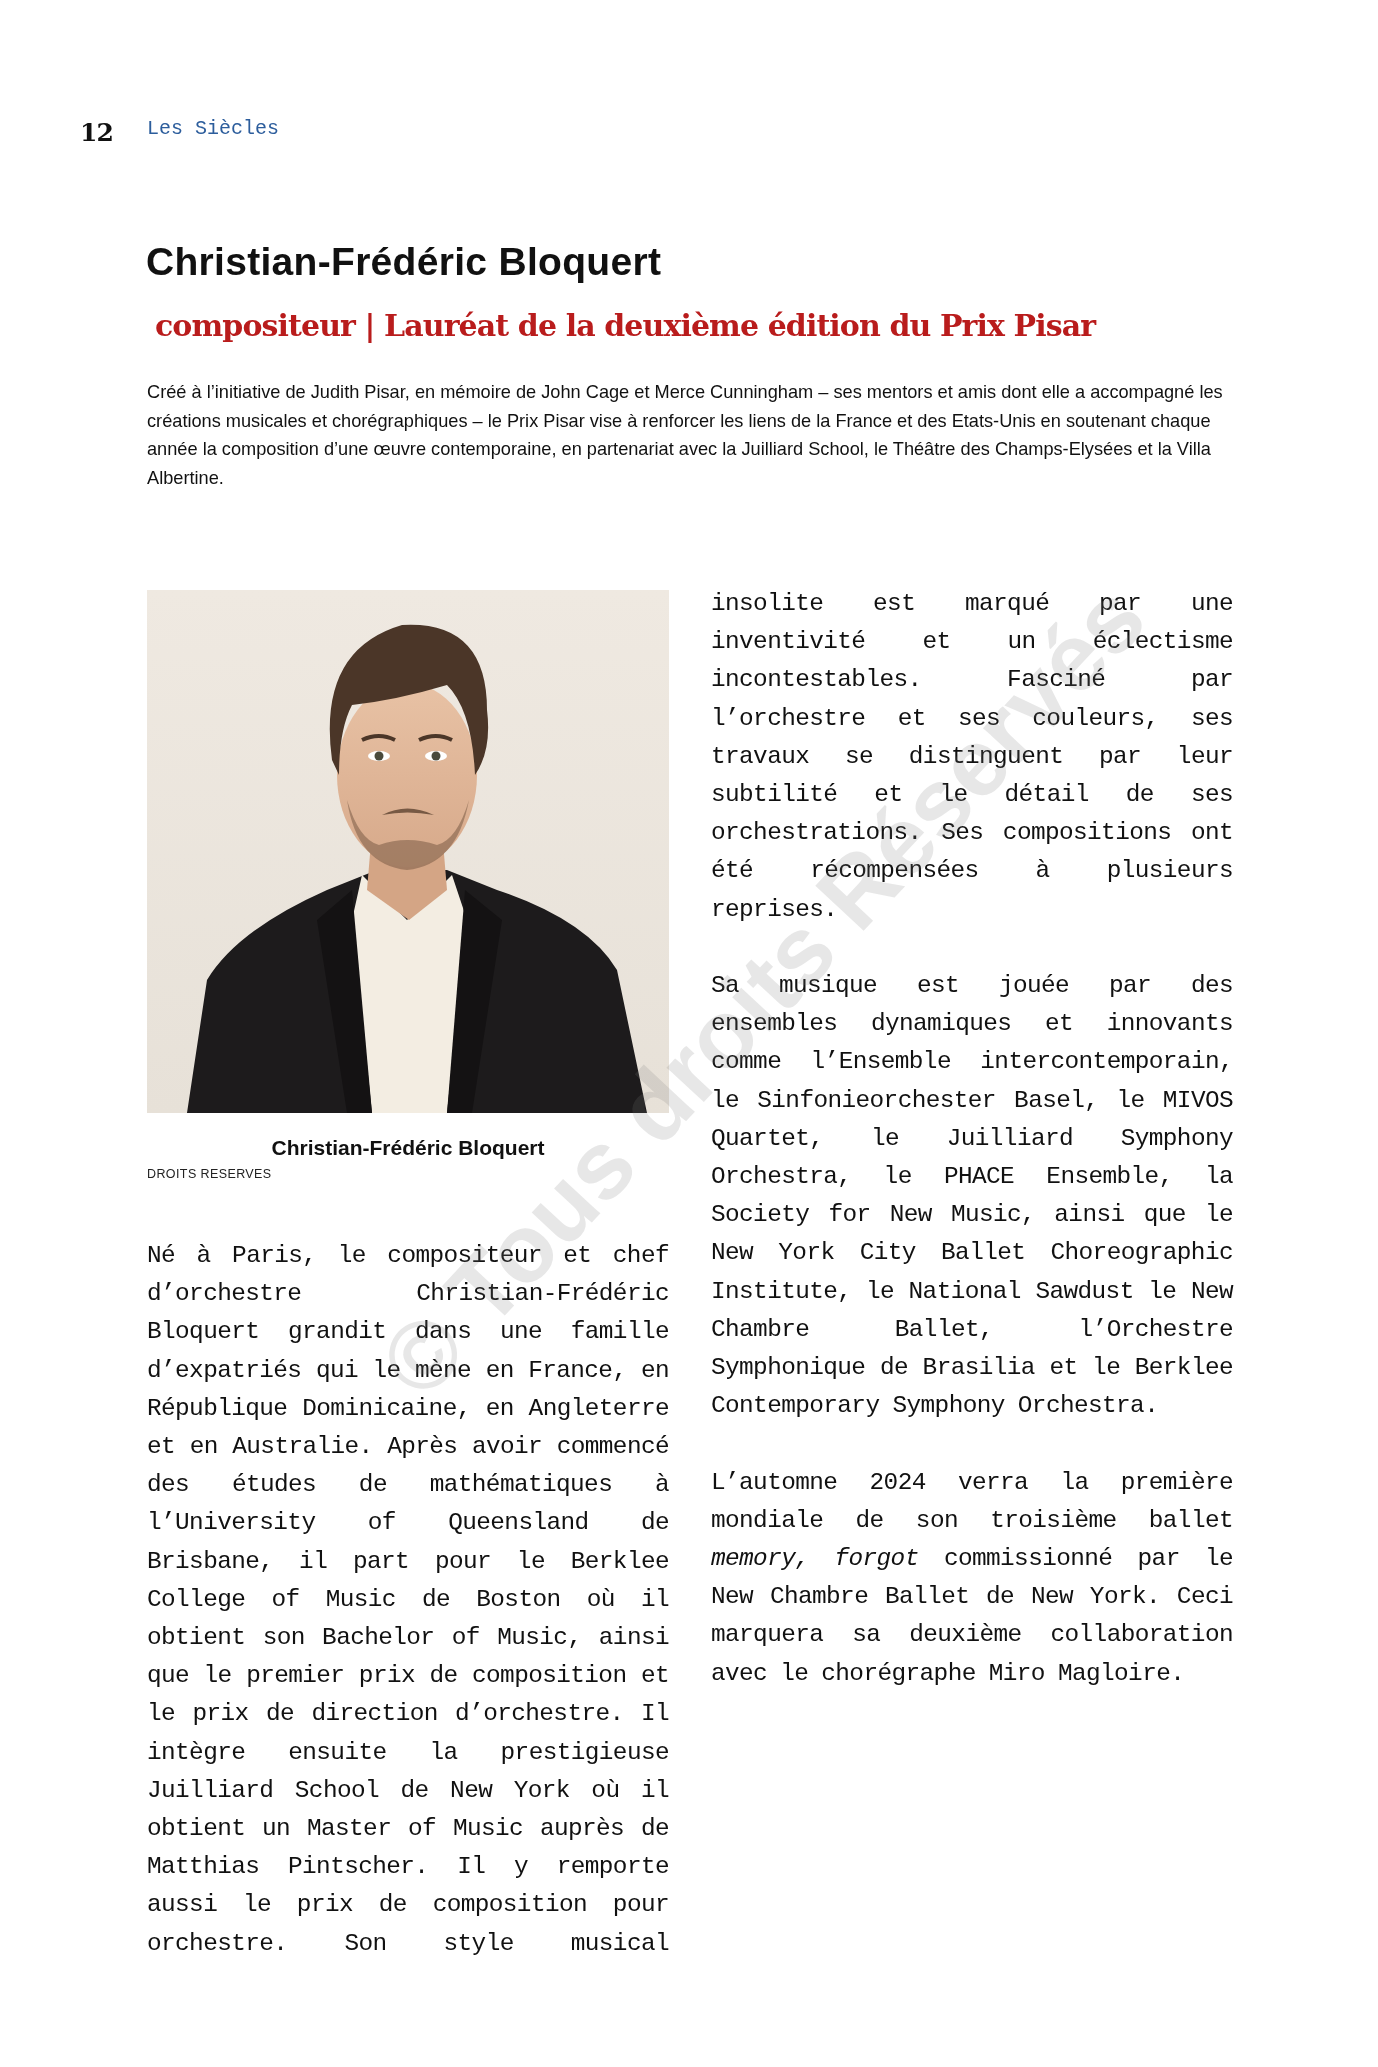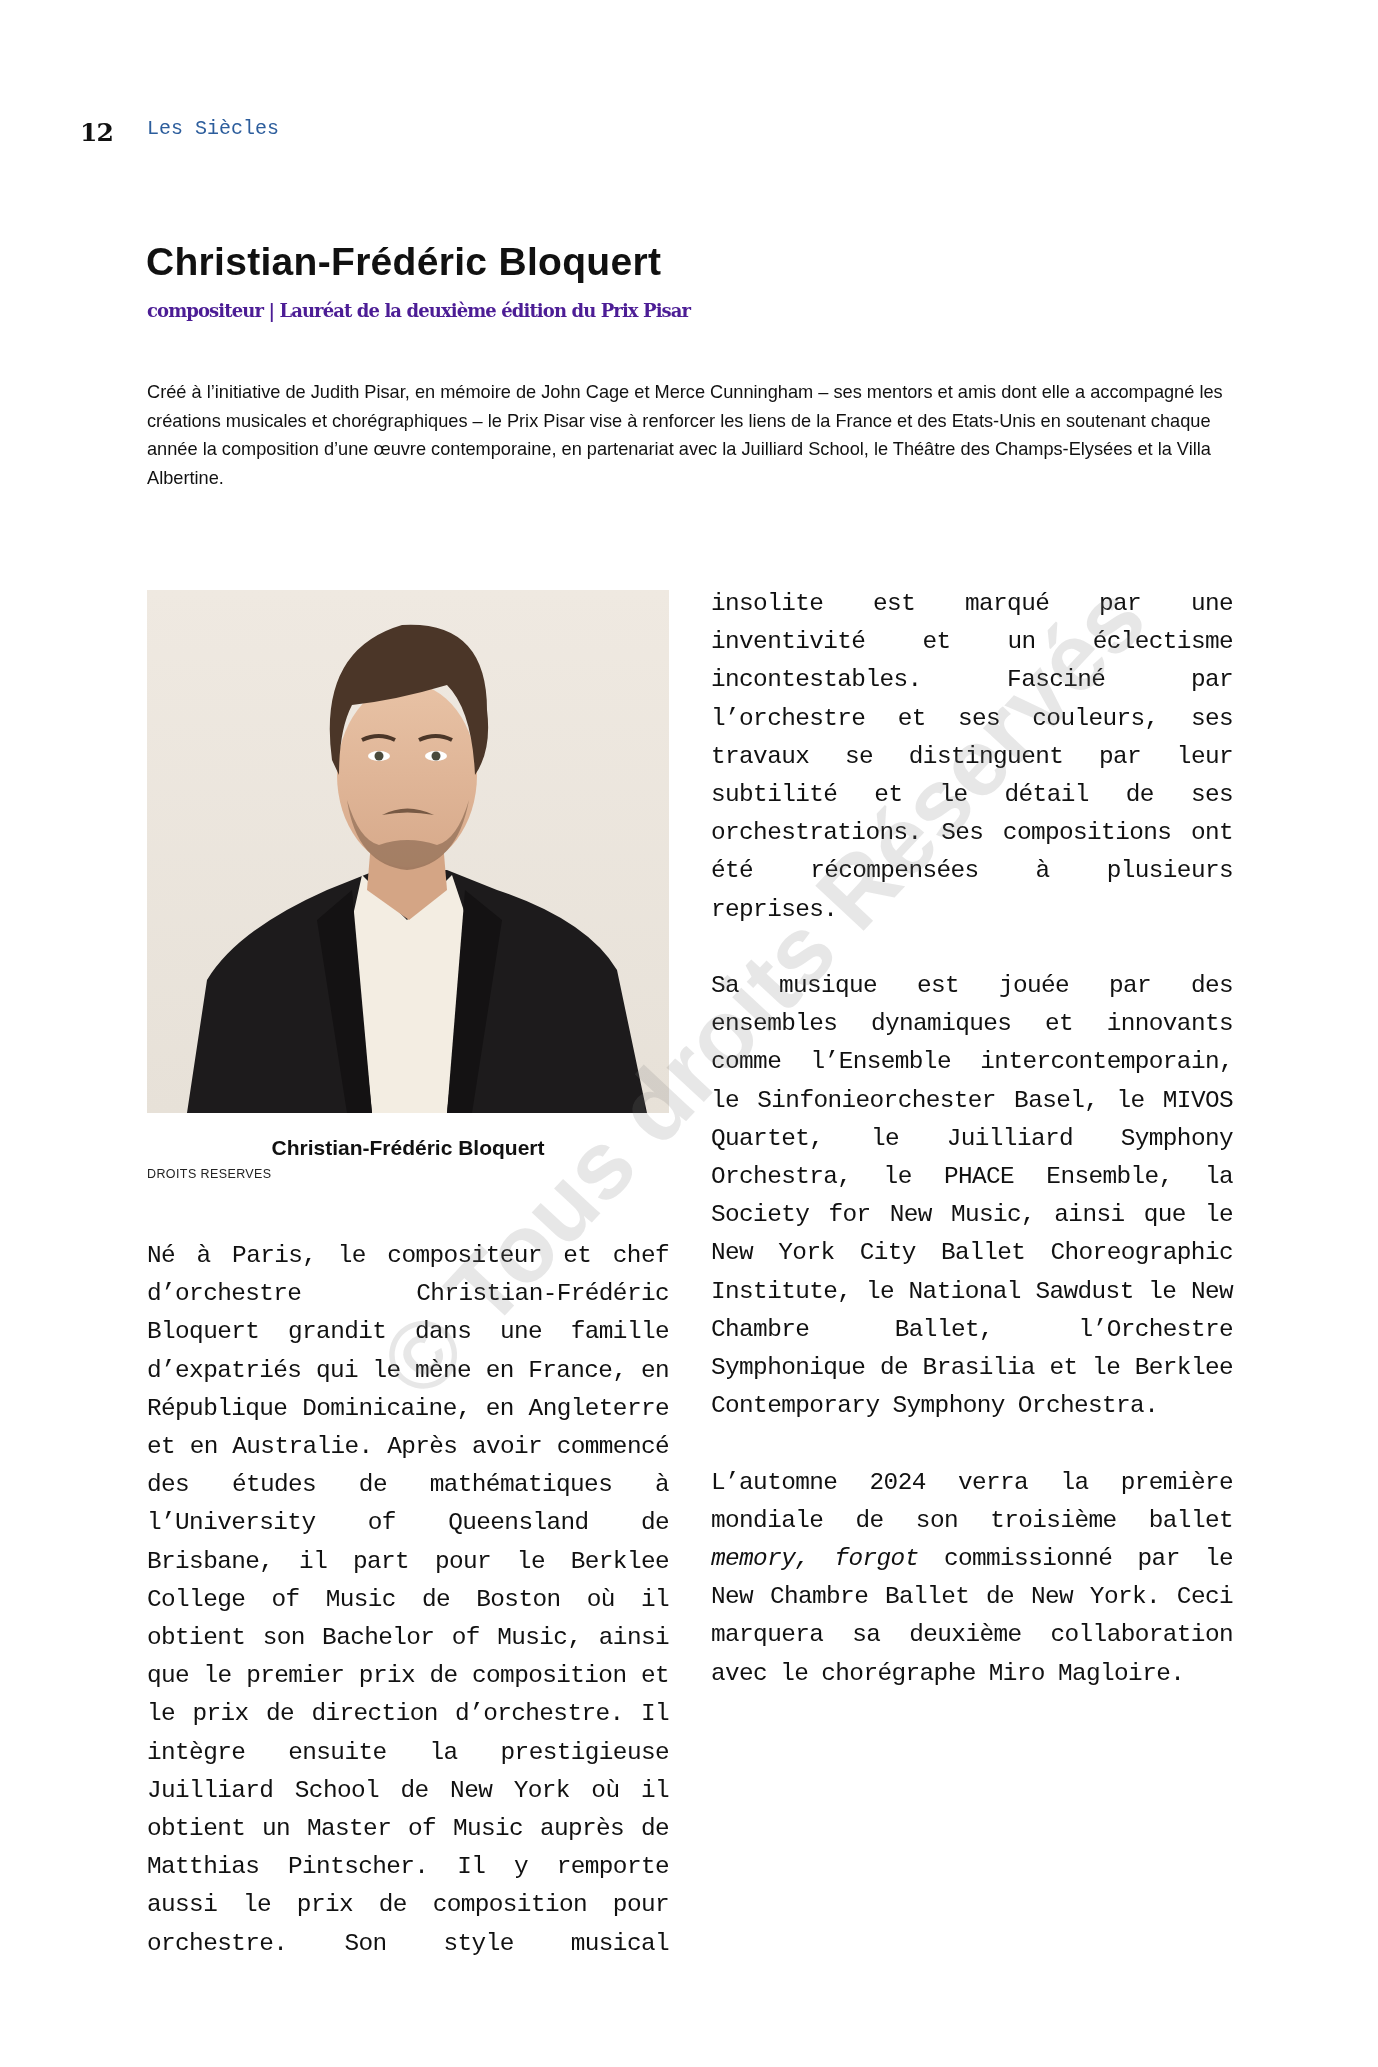--- a/index.html
+++ b/index.html
@@ -41,23 +41,23 @@
       font-size: 39px;
       color: #111111;
       margin: 0;
       letter-spacing: 0.3px;
     }
     .subtitle {
       position: absolute;
       left: 147px;
       top: 300px;
       font-family: "DejaVu Serif", serif;
-      font-size: 18px;
-      color: #4c1d95;
-      margin: 0;
+      font-size: 30px;
+      color: #b91c1c;
+      margin: 8px;
       letter-spacing: -0.9px;
     }
     .intro {
       position: absolute;
       left: 147px;
       top: 378px;
       width: 1090px;
       font-family: "Liberation Sans", sans-serif;
       font-size: 18.2px;
       line-height: 28.5px;

